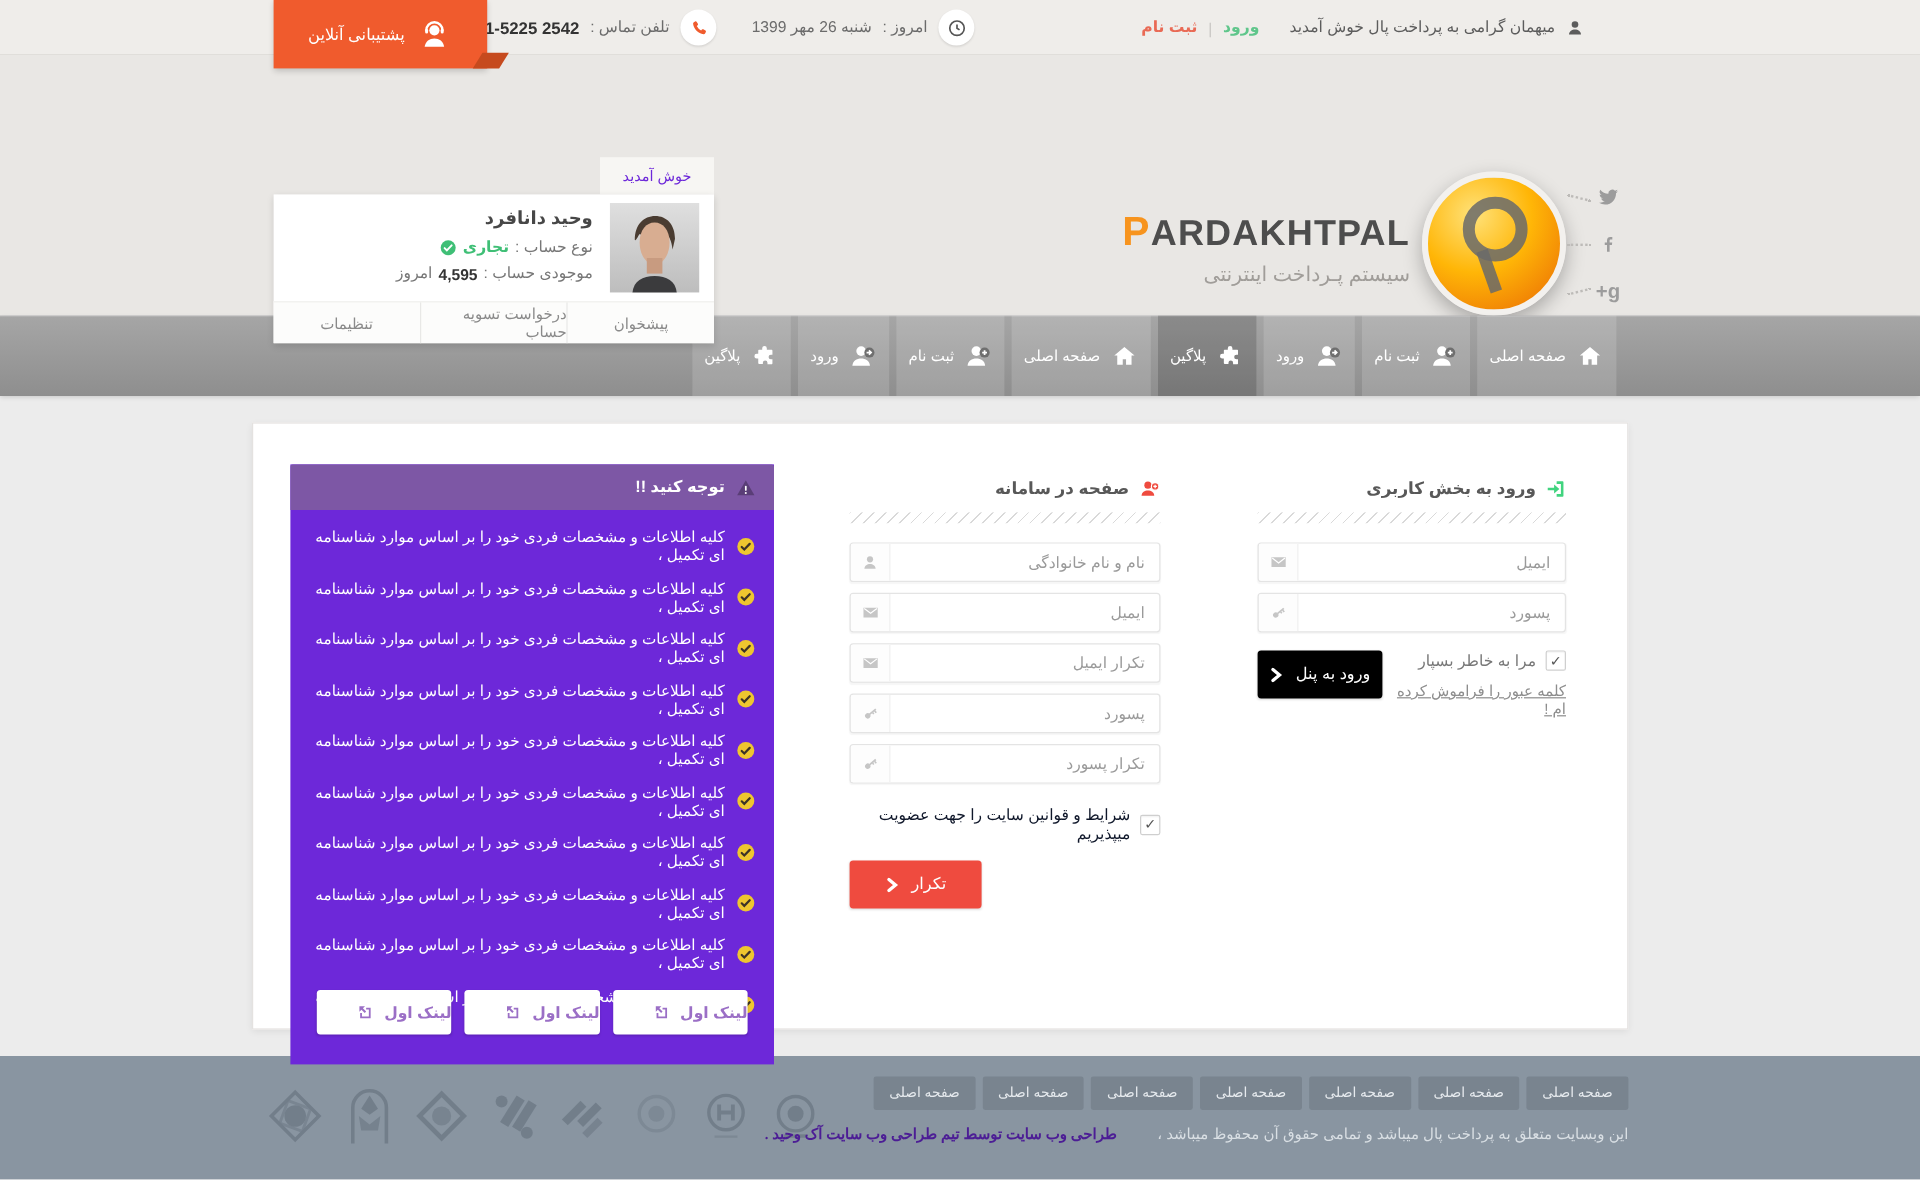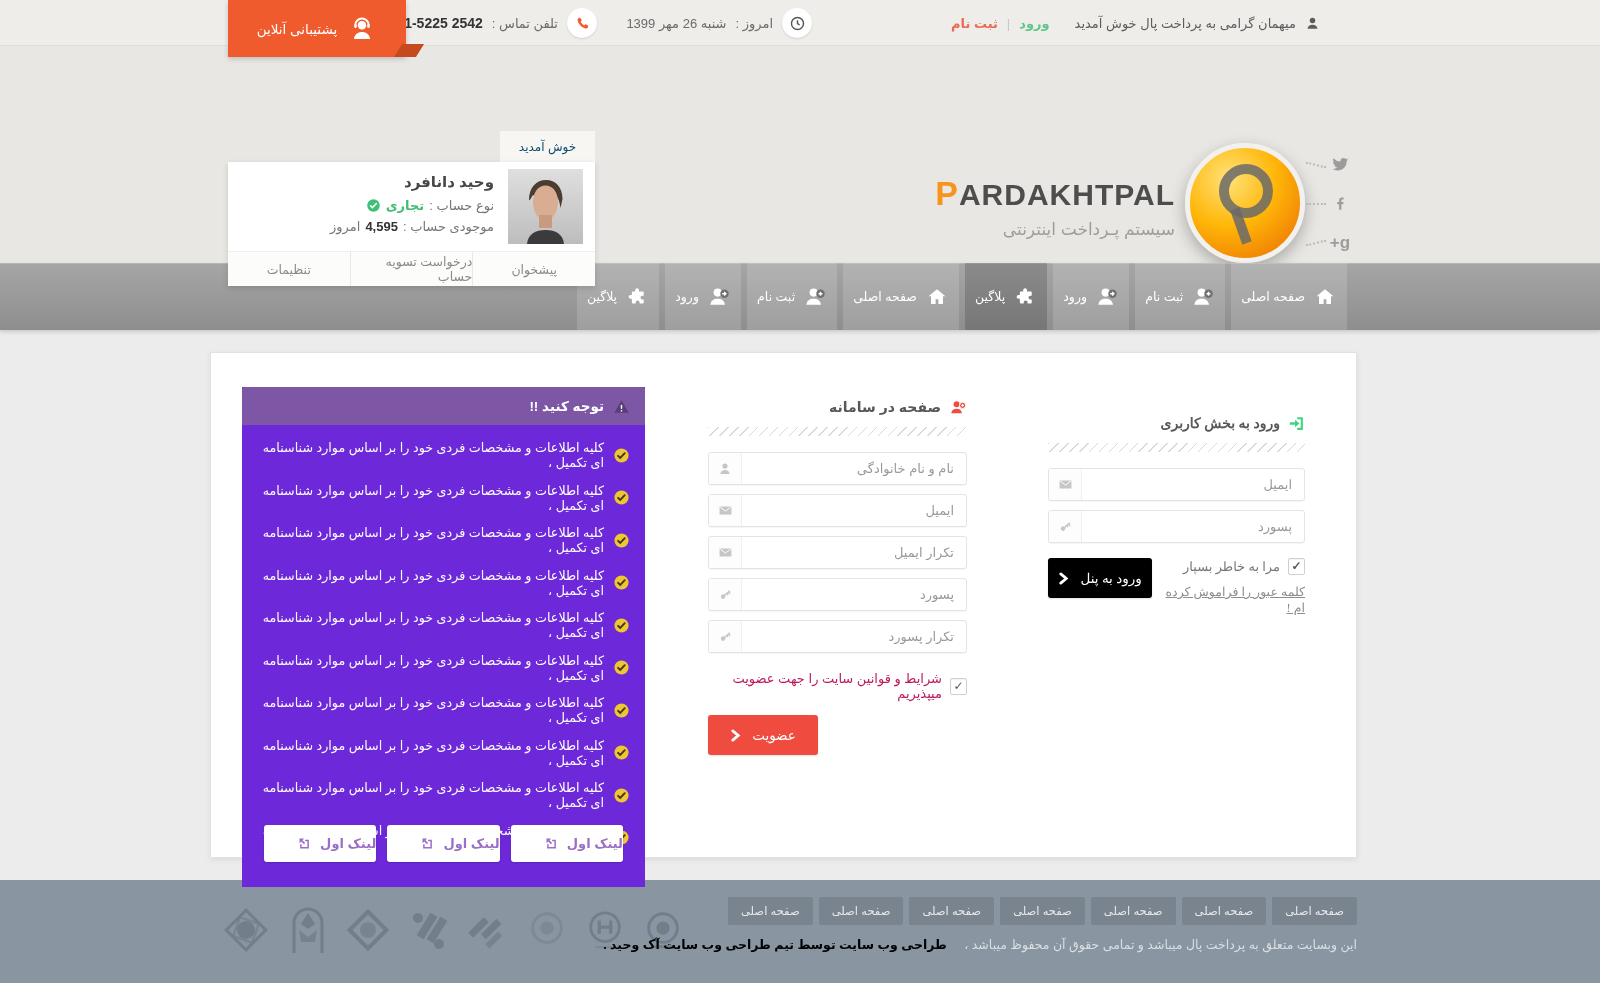--- a/index.html
+++ b/index.html
@@ -22,21 +22,21 @@
   .tb-user .welcome { color:#5c5c5c; }
   .tb-login { color:#5fc68b; font-weight:bold; margin-right:16px; cursor:pointer; }
   .tb-sep { color:#c9c7c4; }
   .tb-register { color:#e96a55; font-weight:bold; cursor:pointer; }
 
   
   .header { position:absolute; top:46px; left:0; width:1600px; height:217px; background:#e9e7e4; }
 
   
   .pcard { position:absolute; left:228px; top:85px; width:367px; height:155px; z-index:4; }
-  .pcard-tab { position:absolute; right:0; top:0; width:95px; height:31px; background:#f7f6f3; color:#0c4a6e;
+  .pcard-tab { position:absolute; right:0; top:0; width:95px; height:31px; background:#f7f6f3; color:#6d28d9;
                font-size:12px; display:flex; align-items:center; justify-content:center; }
   .pcard-main { position:absolute; top:31px; left:0; right:0; background:#fff; box-shadow:0 2px 6px rgba(0,0,0,.14); }
   .pcard-body { display:flex; padding:7px 12px; gap:14px; height:89px; }
   .avatar { width:75px; height:75px; flex:0 0 75px; overflow:hidden; }
   .pcard-info { padding-top:4px; }
   .pcard-name { font-size:15px; font-weight:bold; color:#474747; margin-bottom:7px; }
   .pcard-line { font-size:13px; color:#777; display:flex; align-items:center; gap:5px; margin-bottom:6px; }
   .acc-type { color:#3fbf76; font-weight:bold; }
   .balance-val { color:#333; font-weight:bold; }
   .pcard-links { display:flex; height:35px; background:#fcfcfb; border-top:1px solid #efefed; }
@@ -66,21 +66,21 @@
               display:flex; flex-direction:row; align-items:center; justify-content:center; gap:8px;
               color:#fff; font-size:12.5px; cursor:pointer; }
   .nav-item.active { background:rgba(0,0,0,.16); }
   .nav-item .nicon { height:22px; }
 
   
   .card { position:absolute; left:210px; top:352px; width:1147px; height:506px; background:#fff;
           border:1px solid #e4e2e0; box-shadow:0 2px 6px rgba(0,0,0,.07); }
 
   .form-col { position:absolute; z-index:3; }
-  .login-col { left:1048px; top:414px; width:257px;font-family:Liberation Serif, serif; }
+  .login-col { left:1048px; top:398px; width:257px; }
   .reg-col { left:708px; top:398px; width:259px; }
   .form-title { display:flex; align-items:center; gap:8px; font-size:14px; font-weight:bold; color:#585858; height:18px; }
   .hatch { height:9px; margin-top:11px; background:repeating-linear-gradient(135deg,#d9d9d9 0 1px,transparent 1px 7px); }
 
   .field { display:flex; height:33px; border:1px solid #e4e4e4; border-radius:3px; background:#fff;
            margin-top:9px; box-shadow:0 1px 1px rgba(0,0,0,.04); overflow:hidden; }
   .field.first { margin-top:16px; }
   .field input { flex:1; border:0; outline:0; padding:0 12px; font-size:13px; color:#555; background:transparent;
                  font-family:inherit; direction:rtl; }
   .field input::placeholder { color:#9a9a9a; }
@@ -92,21 +92,21 @@
   .cbx::after { content:"✓"; font-size:12px; font-weight:bold; color:#565656; }
 
   .login-bottom { display:flex; justify-content:space-between; align-items:flex-start; margin-top:15px; }
   .remember-row { display:flex; align-items:center; gap:8px; font-size:13px; color:#777;padding-left:16px; }
   .forgot { display:inline-block; margin-top:9px; font-size:12.5px; color:#8d8d8d; text-decoration:underline; cursor:pointer; }
 
   .btn { width:110px; height:40px; border:0; border-radius:3px; color:#fff; font-size:13.5px; font-family:inherit;
          display:flex; align-items:center; justify-content:center; gap:11px; cursor:pointer; box-shadow:0 1px 2px rgba(0,0,0,.12); }
   .btn-green { background:#000000; }
   .btn-red { background:#ef4b3f; margin-top:14px; margin-right:auto; margin-left:0; }
-  .terms-row { display:flex; align-items:center; gap:8px; font-size:13px; color:#be185d; margin-top:18px; }
+  .terms-row { display:flex; align-items:center; gap:8px; font-size:13px; color:#0f172a; margin-top:18px; }
 
   
   .notice { position:absolute; left:242px; top:387px; width:403px; height:500px; background:#6d28d9; border-radius:0; z-index:3; }
   .notice-head { height:38px; background:#7d57a5; border-radius:2px 2px 0 0; display:flex; align-items:center; gap:9px;
                  padding:0 15px; color:#fff; font-size:13.5px; font-weight:bold; }
   .notice-list { padding:15px 15px 0; }
   .notice-item { display:flex; align-items:center; gap:9px; margin-bottom:12.5px; color:#fff; font-size:12.7px; }
   .notice-item .chk { flex:0 0 17px; }
   .notice-btns { position:absolute; left:22px; right:22px; bottom:25px; display:flex; gap:11px; }
   .link-btn { flex:1; height:37px; background:#fff; border-radius:3px; display:flex; align-items:center; 
@@ -115,21 +115,21 @@
 
   
   .footer { position:absolute; top:880px; left:0; width:1600px; height:103px; background:#8995a1; }
   .f-logos { position:absolute; left:222px; top:14px; height:72px; display:flex; align-items:center; gap:16px; color:#6f7b87; }
   .f-logo { opacity:.85; }
   .f-logo.dim { opacity:.45; }
   .f-btns { position:absolute; right:243px; top:17px; display:flex; gap:6px; }
   .f-btn { height:28px; line-height:28px; padding:0 13px; background:#79848f; color:#e6eaee; font-size:11.5px;
            border-radius:2px; cursor:pointer; }
   .f-copy { position:absolute; right:243px; top:57px; font-size:12.5px; color:#d9dfe4; }
-  .f-credit { font-weight:bold; color:#000000; margin-right:14px; }
+  .f-credit { font-weight:bold; color:#4c1d95; margin-right:30px;font-family:Liberation Serif, serif; }
 </style>
 </head>
 <body>
 
 <div class="topbar">
   <div class="tb-group tb-phone">
     <span class="tb-circle">
       <svg width="15" height="15" viewBox="0 0 24 24" fill="#f05b2d">
           <path d="M6.8 2.9c.7-.4 1.6-.2 2 .5l1.7 2.8c.4.6.3 1.4-.3 1.9l-1.2 1a13 13 0 0 0 5.9 5.9l1-1.2c.5-.6 1.3-.7 1.9-.3l2.8 1.7c.7.4.9 1.3.5 2l-1 1.7c-.4.7-1.2 1.1-2 1-7.2-1-13-6.8-14-14-.1-.8.3-1.6 1-2z"></path>
         </svg>
@@ -445,21 +445,21 @@
             <rect x="13.6" y="12.8" width="2.2" height="2.6"></rect>
           </g>
         </svg>
       </span>
   </div>
   <div class="terms-row">
     <span class="cbx"></span>
     <span>شرایط و قوانین سایت را جهت عضویت میپذیریم</span>
   </div>
   <button class="btn btn-red">
-    <span>عضویت</span>
+    <span>تکرار</span>
     <span>
         <svg width="11" height="13" viewBox="0 0 12 14" fill="none" stroke="#fff" stroke-width="3" stroke-linecap="round">
           <path d="M3 2l6 5-6 5"></path>
         </svg>
       </span>
   </button>
 </div>
 
 <div class="notice">
   <div class="notice-head">

